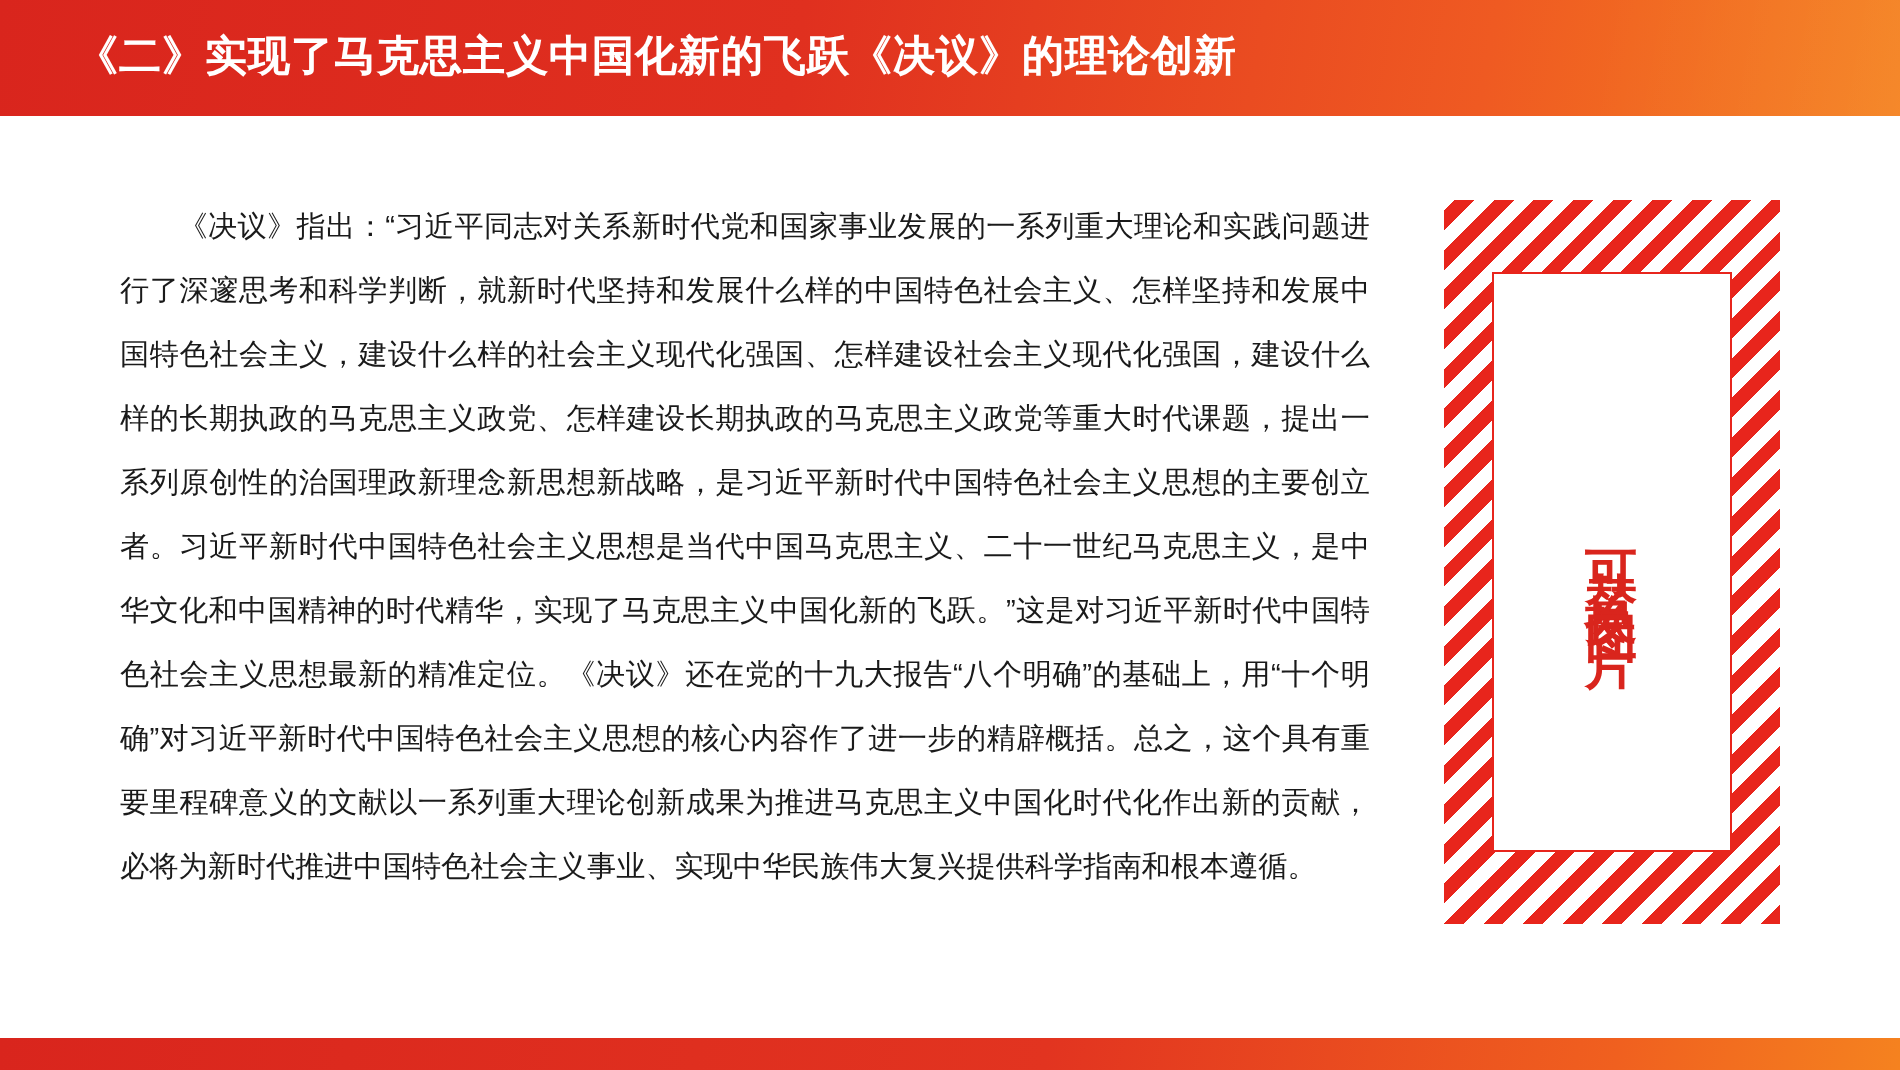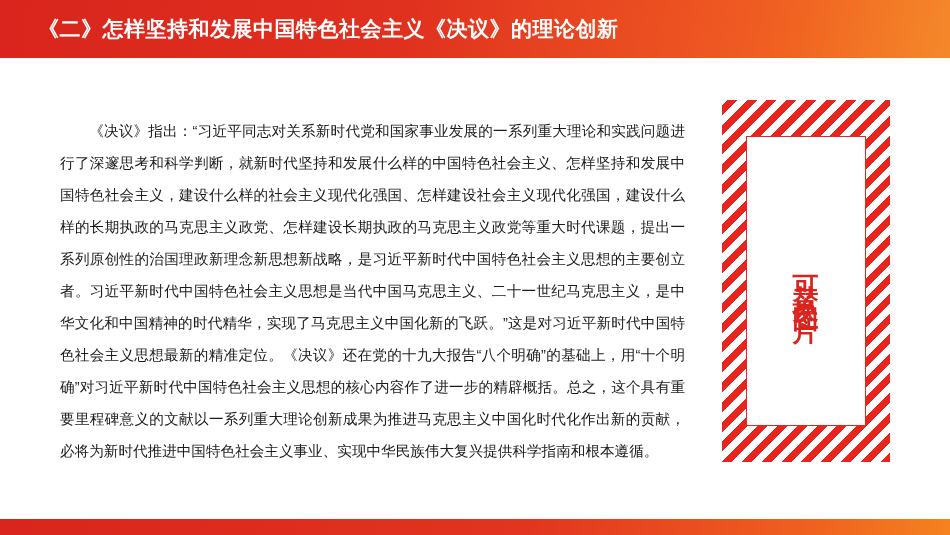--- a/index.html
+++ b/index.html
@@ -47,21 +47,21 @@
     color: #ffffff;
     font-size: 21px;
     font-weight: bold;
     letter-spacing: 0.5px;
     white-space: nowrap;
   }
   
   .content {
     position: absolute;
     left: 60px;
-    top: 115px;
+    top: 98px;
     width: 625px;
   }
   .paragraph {
     font-size: 14.6px;
     line-height: 32px;
     color: #1a1a1a;
     text-align: justify;
     text-justify: inter-ideograph;
     text-indent: 2em;
     font-family: "Liberation Sans", sans-serif;
@@ -126,21 +126,21 @@
     background: #ffffff;
   }
 </style>
 </head>
 <body>
 
 <div class="slide">
 
   <div class="header-bar">
     <div class="notch"></div>
-    <div class="header-title">《二》怎样坚持和发展中国特色社会主义《决议》的理论创新</div>
+    <div class="header-title">《二》实现了马克思主义中国化新的飞跃《决议》的理论创新</div>
   </div>
 
   <div class="content">
     <div class="paragraph">《决议》指出：“习近平同志对关系新时代党和国家事业发展的一系列重大理论和实践问题进行了深邃思考和科学判断，就新时代坚持和发展什么样的中国特色社会主义、怎样坚持和发展中国特色社会主义，建设什么样的社会主义现代化强国、怎样建设社会主义现代化强国，建设什么样的长期执政的马克思主义政党、怎样建设长期执政的马克思主义政党等重大时代课题，提出一系列原创性的治国理政新理念新思想新战略，是习近平新时代中国特色社会主义思想的主要创立者。习近平新时代中国特色社会主义思想是当代中国马克思主义、二十一世纪马克思主义，是中华文化和中国精神的时代精华，实现了马克思主义中国化新的飞跃。”这是对习近平新时代中国特色社会主义思想最新的精准定位。《决议》还在党的十九大报告“八个明确”的基础上，用“十个明确”对习近平新时代中国特色社会主义思想的核心内容作了进一步的精辟概括。总之，这个具有重要里程碑意义的文献以一系列重大理论创新成果为推进马克思主义中国化时代化作出新的贡献，必将为新时代推进中国特色社会主义事业、实现中华民族伟大复兴提供科学指南和根本遵循。</div>
   </div>
 
   <div class="image-placeholder">
     <div class="inner-box">
       <div class="placeholder-text">可替换图片</div>
     </div>

